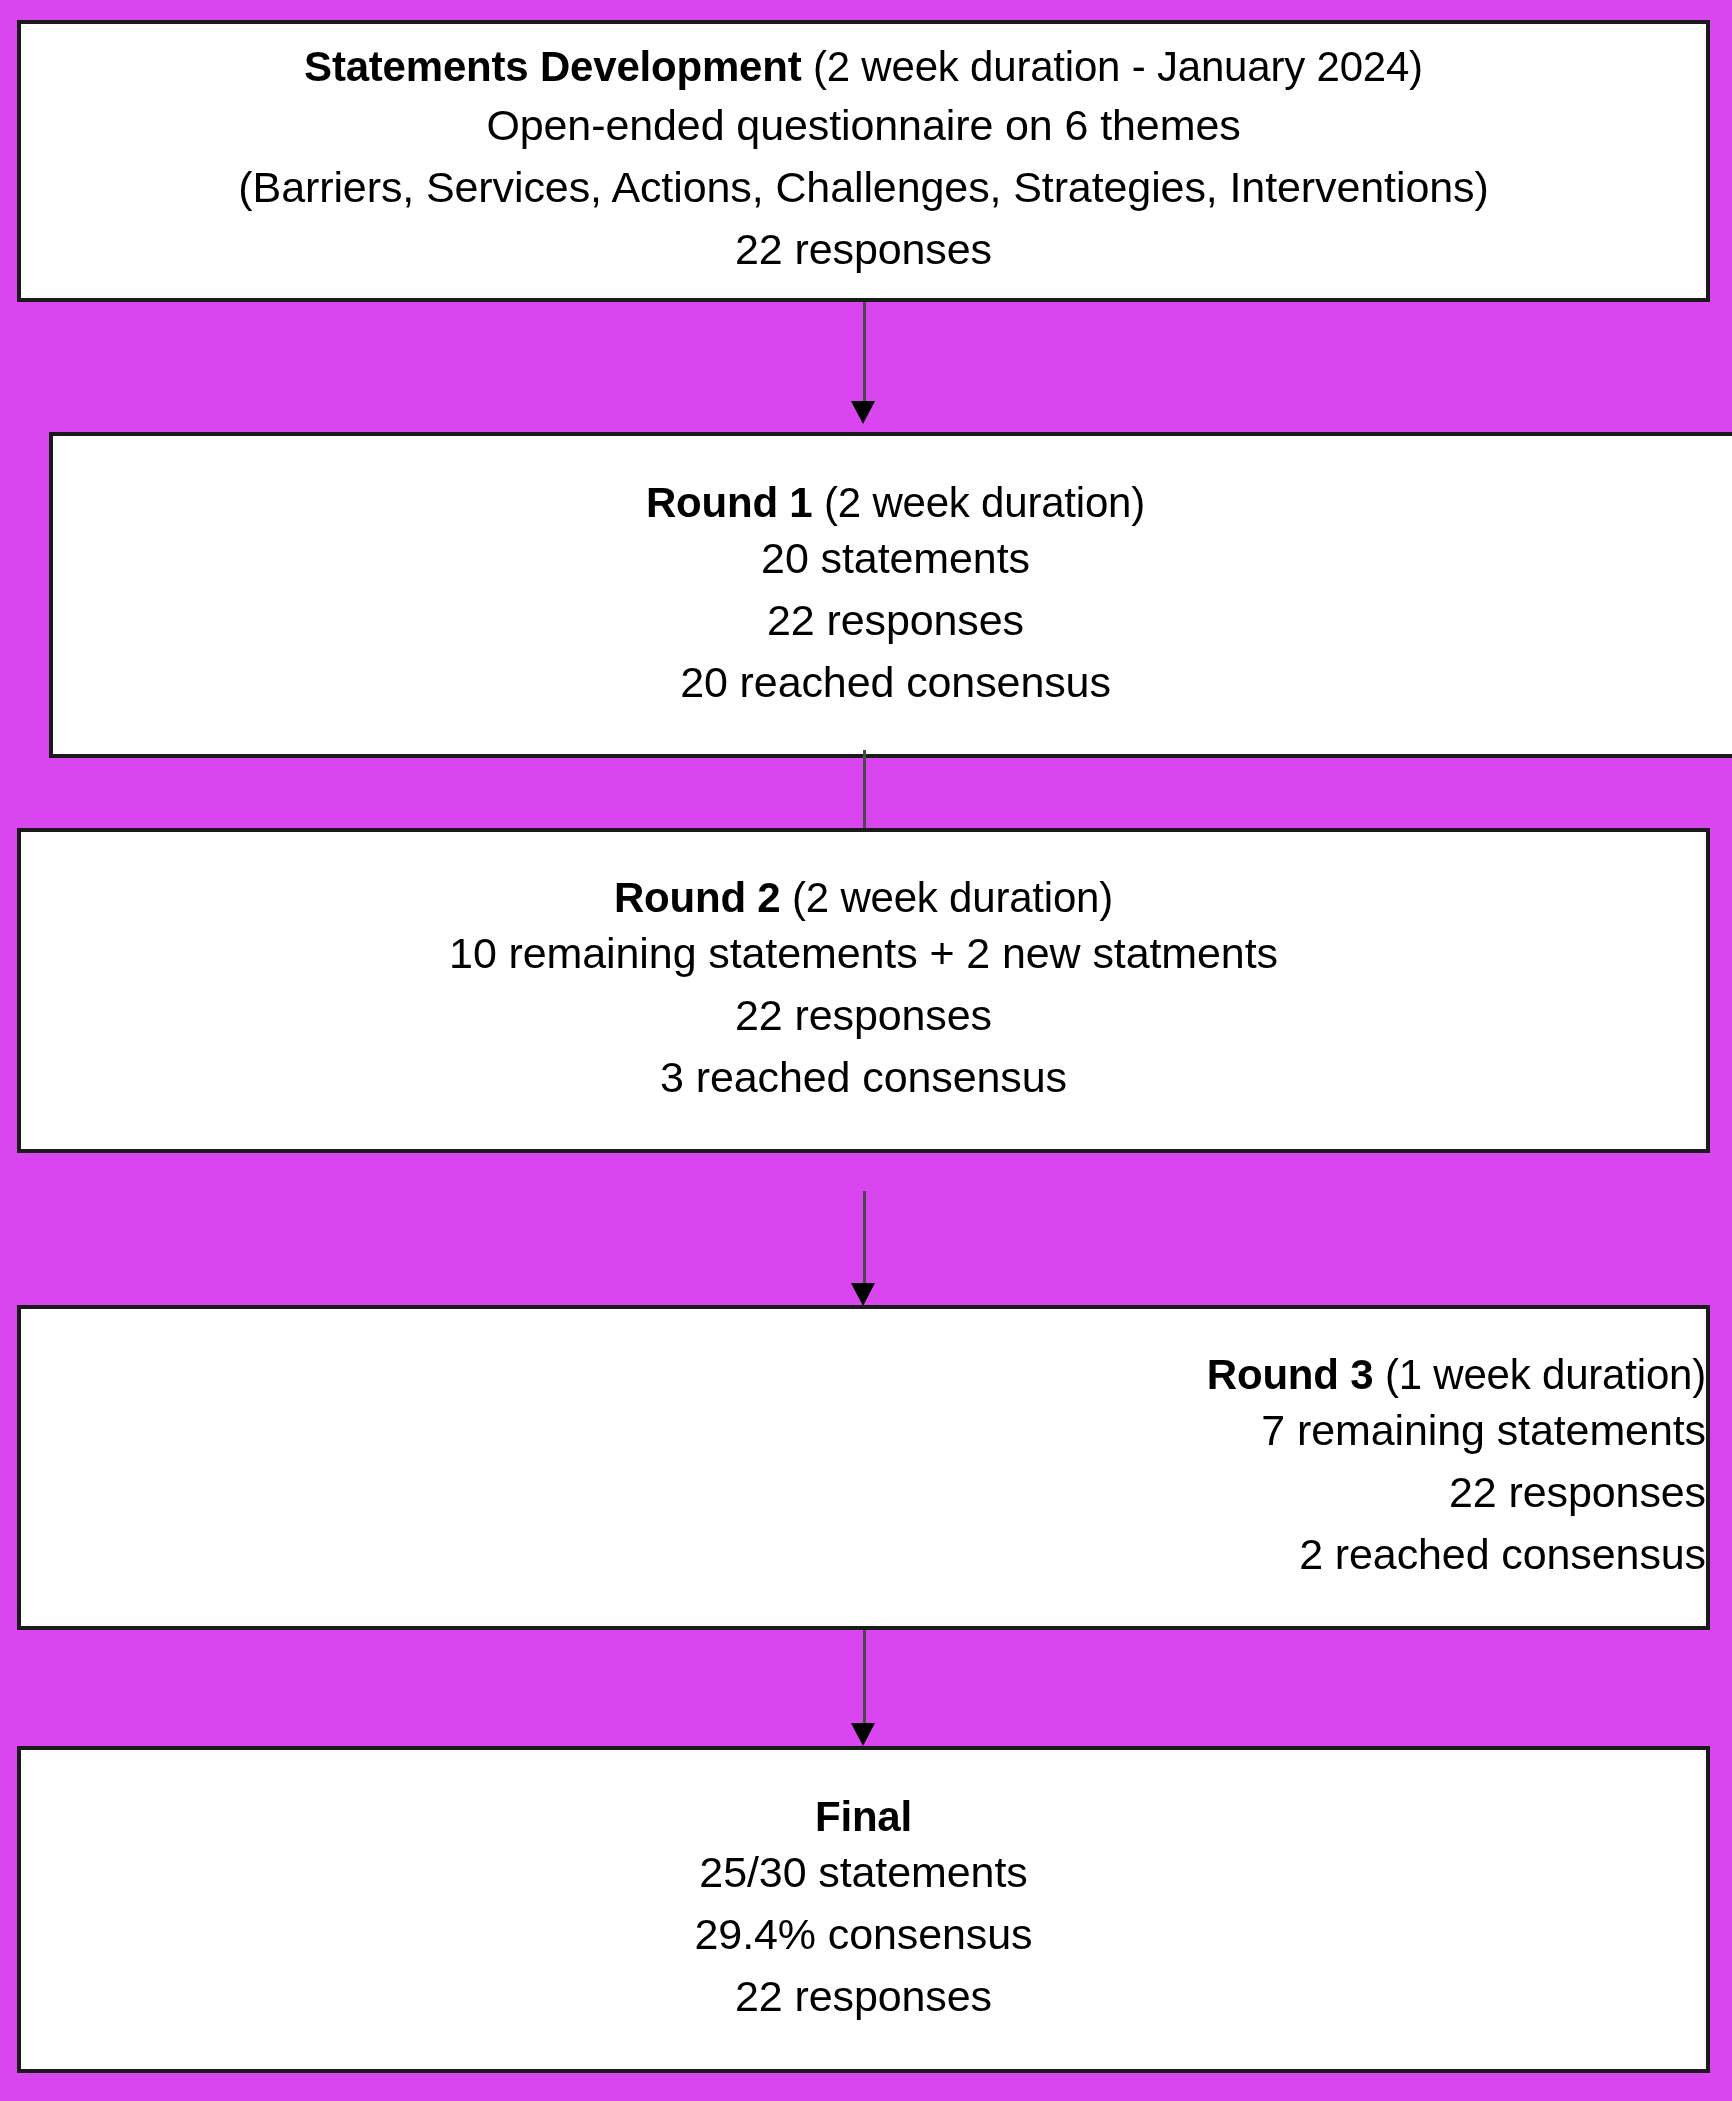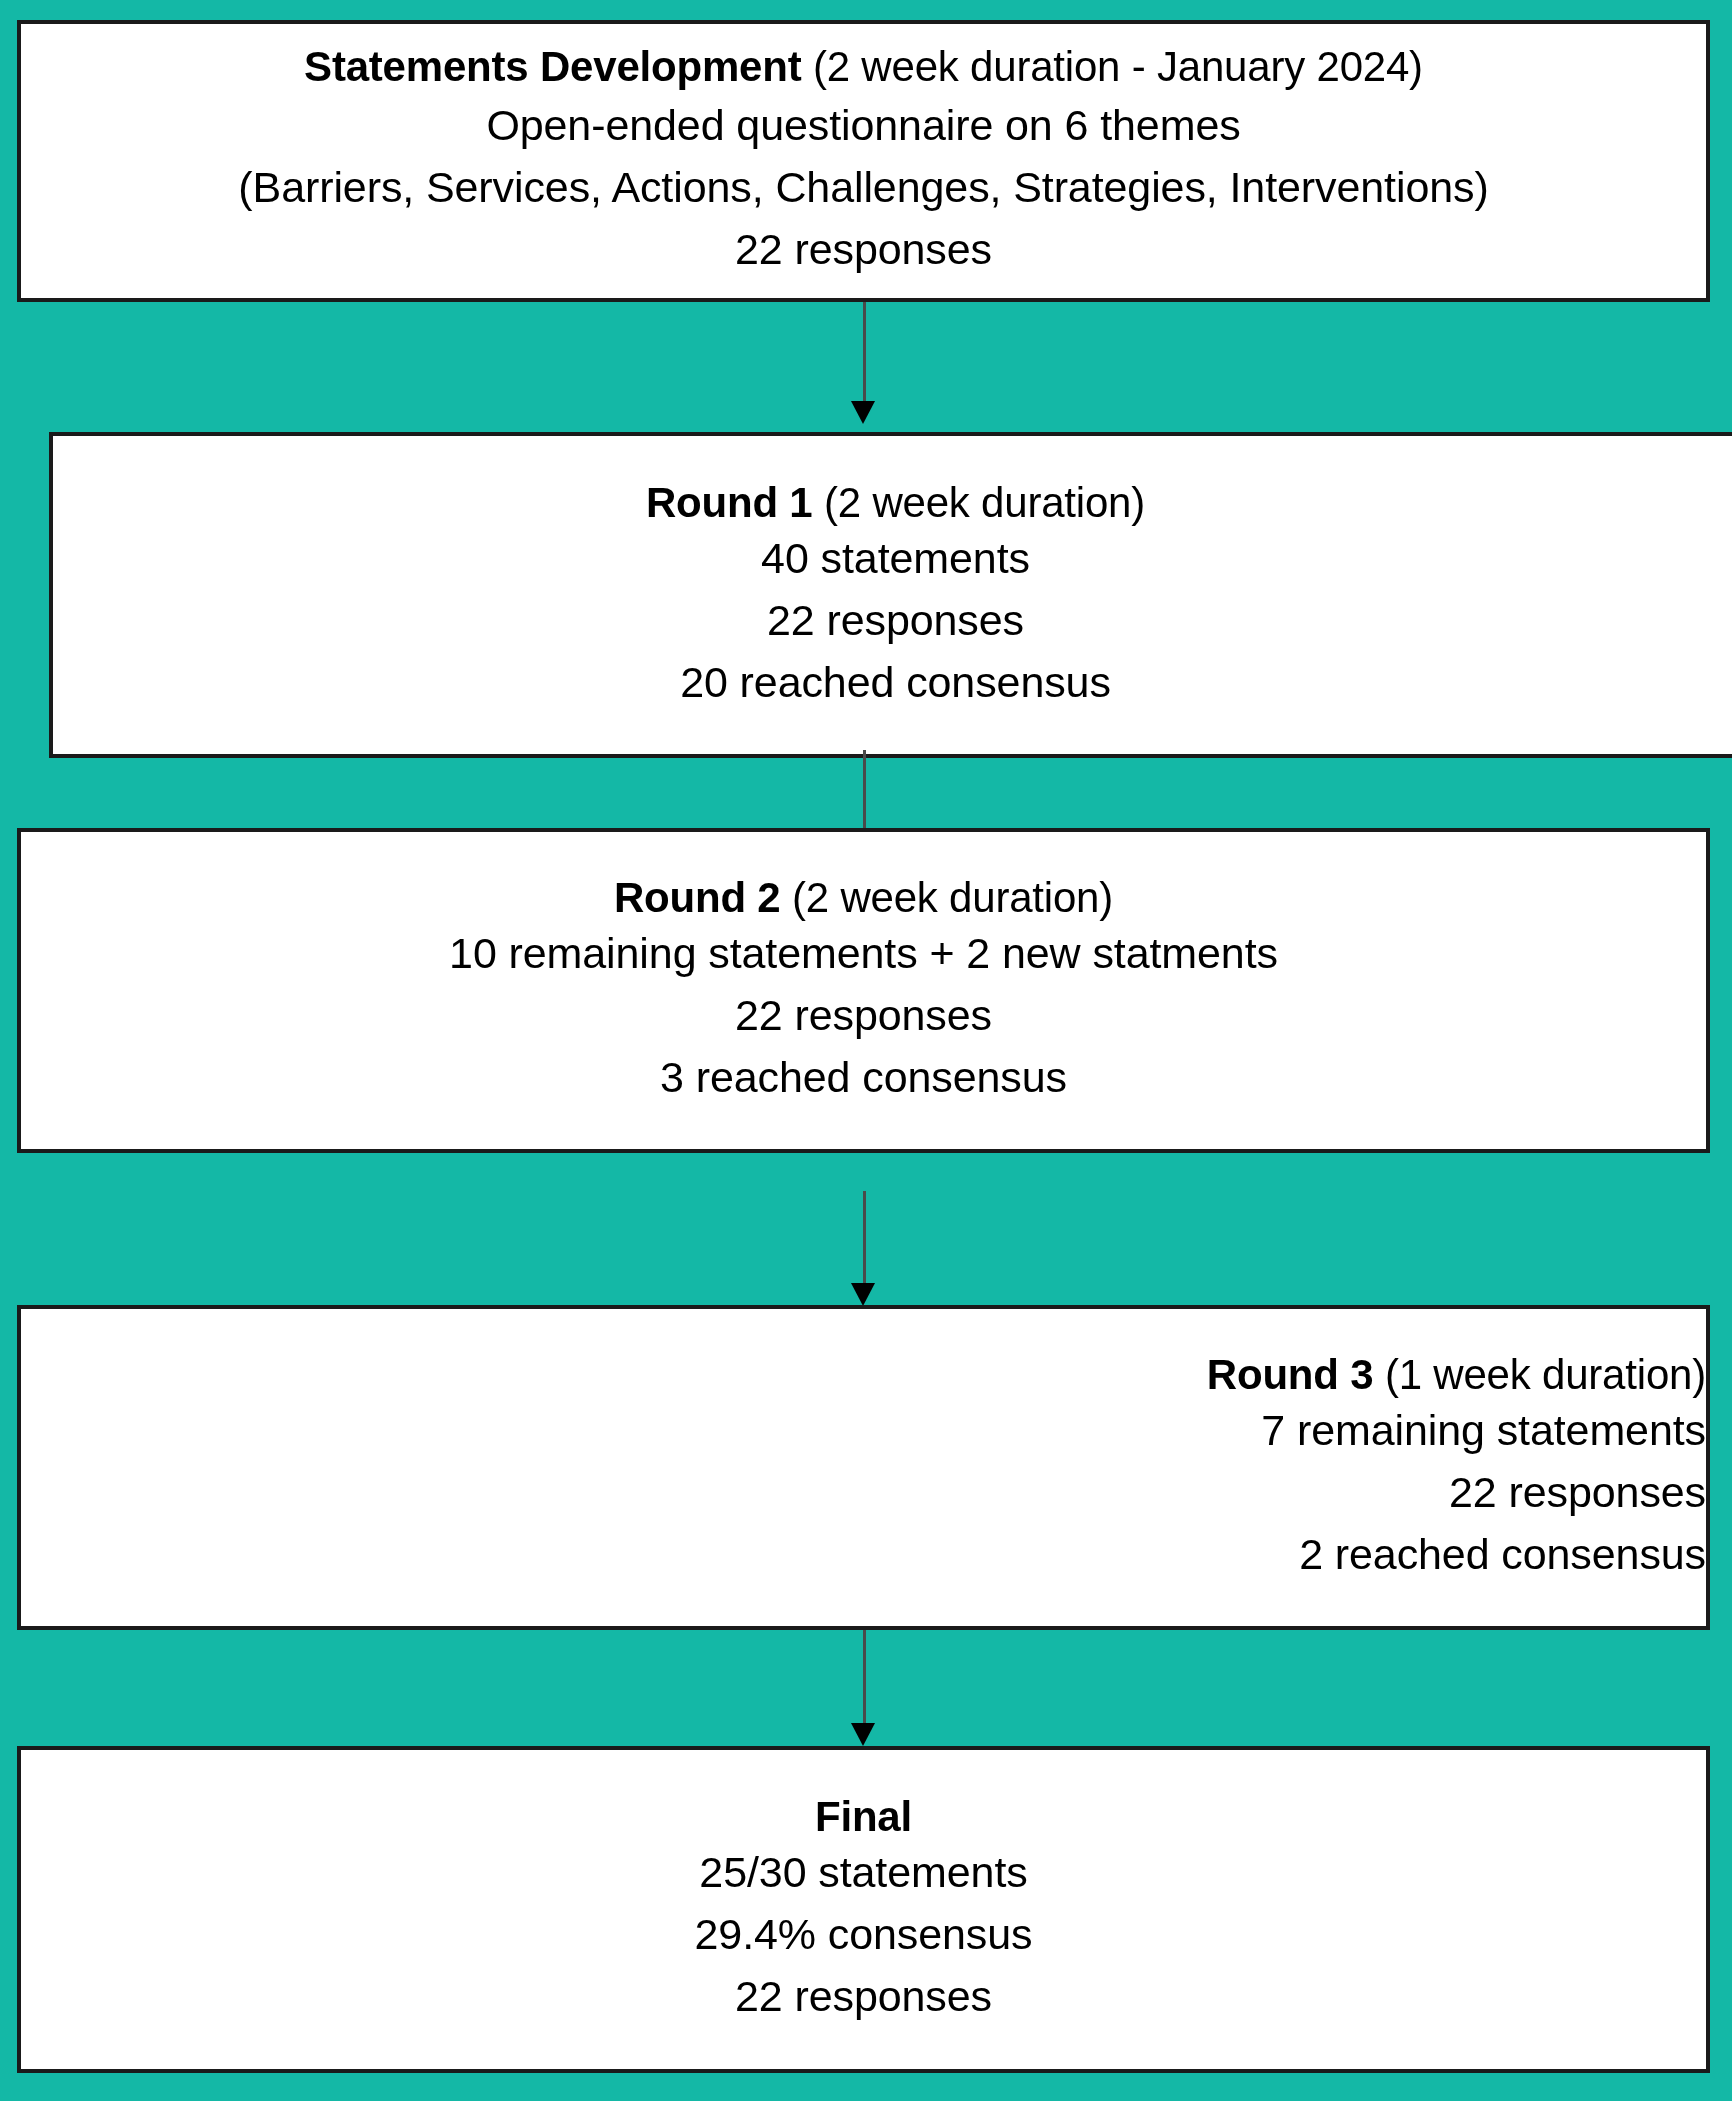--- a/index.html
+++ b/index.html
@@ -8,21 +8,21 @@
     background: #ffffff;
   }
   body {
     font-family: "Liberation Sans", sans-serif;
     color: #000000;
   }
   #flowchart {
     position: relative;
     width: 1733px;
     height: 2102px;
-    background: #14b8a6;
+    background: #d946ef;
     overflow: hidden;
   }
 
   
   .stage-box {
     position: absolute;
     left: 17px;
     width: 1693px;          
     box-sizing: border-box;
     border: 4.2px solid #1a1a1a;
@@ -88,21 +88,21 @@
     <div class="stage-line">22 responses</div>
   </div>
 
   <div class="connector" style="top:302px; height:101px;"></div>
   <div class="arrowhead" style="top:401px;"></div>
 
   <div class="stage-box box-2" style="top:432px; height:326px;margin-left:32px;">
     <div class="stage-title">
       <span>Round 1</span><span class="paren"> (2 week duration)</span>
     </div>
-    <div class="stage-line">40 statements</div>
+    <div class="stage-line">20 statements</div>
     <div class="stage-line">22 responses</div>
     <div class="stage-line">20 reached consensus</div>
   </div>
 
   <div class="connector" style="top:750px; height:94px;"></div>
   <div class="arrowhead" style="top:842px;"></div>
 
   <div class="stage-box box-3" style="top:828px; height:325px;">
     <div class="stage-title">
       <span>Round 2</span><span class="paren"> (2 week duration)</span>

